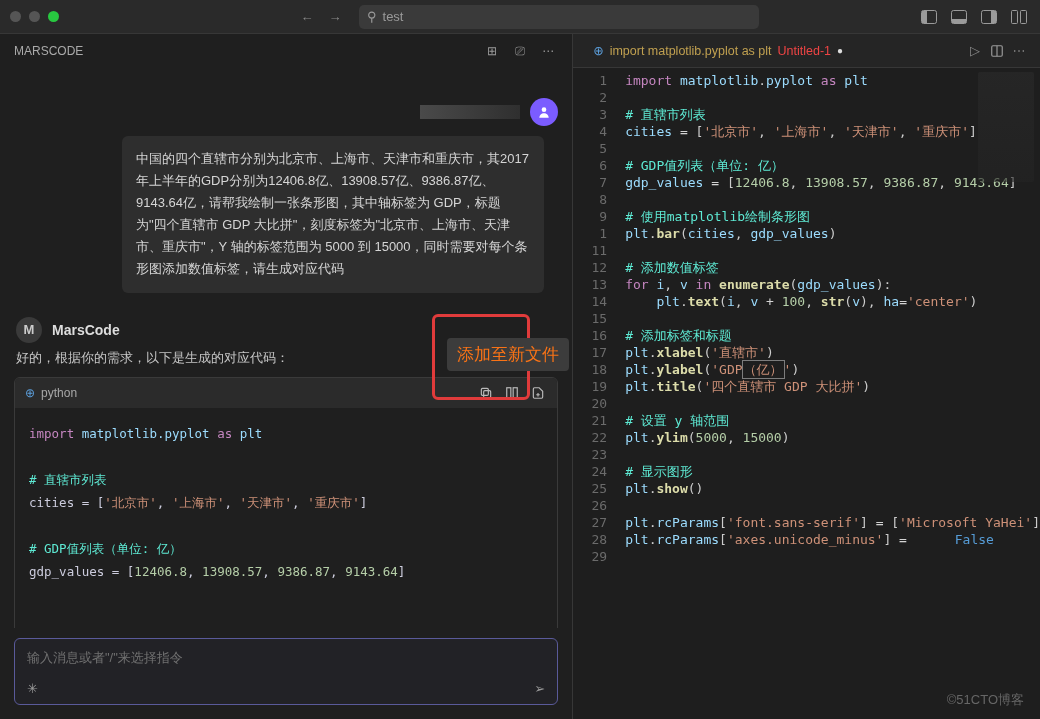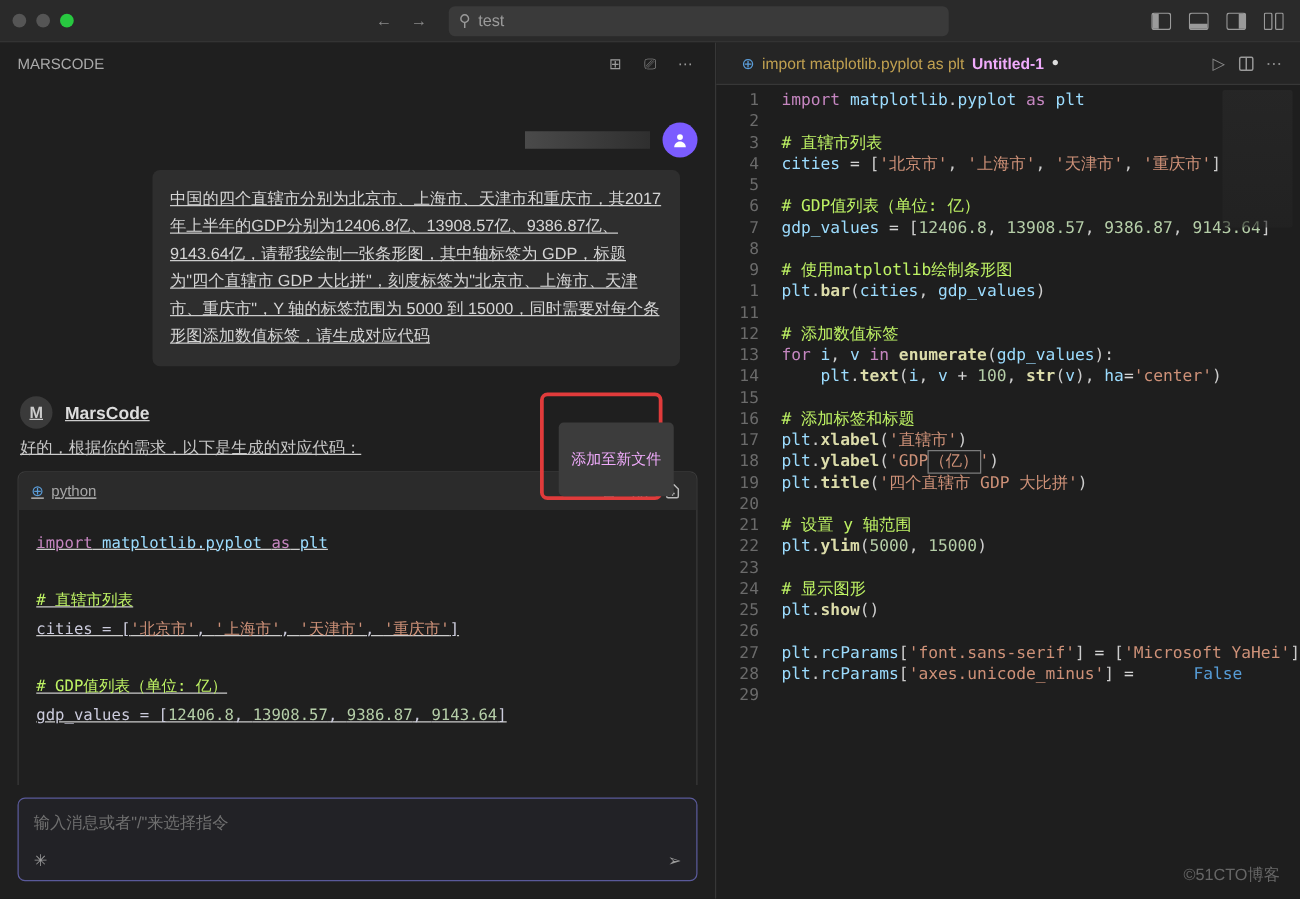--- a/index.html
+++ b/index.html
@@ -56,21 +56,21 @@
   }
   .right-panel { flex: 1; display: flex; flex-direction: column; position: relative; }
   
   .lp-head {
     height: 34px; display: flex; align-items: center;
     padding: 0 14px; color: #aaa; font-size: 12px;
   }
   .lp-head .hicons { margin-left: auto; display: flex; gap: 8px; }
   .hicon { color: #9a9a9a; cursor: pointer; width: 20px; text-align: center; }
   
-  .chat { flex: 1; overflow: hidden; padding: 0 14px 0 14px; text-decoration: underline; }
+  .chat { flex: 1; overflow: hidden; padding: 0 14px 0 14px; }
   .user-row { display: flex; justify-content: flex-end; align-items: center; gap: 10px; margin-top: 30px; }
   .user-bar { width: 100px; height: 14px; background: linear-gradient(90deg,#4a4a4a,#2f2f2f); }
   .avatar { width: 28px; height: 28px; border-radius: 50%; background: #7b5cff; display:flex; align-items:center; justify-content:center; color:#fff; font-size:14px; }
   .user-bubble {
     margin: 10px 14px 0 108px;
     background: #2e2e2e;
     border-radius: 6px;
     padding: 12px 14px;
     font-size: 13px;
     line-height: 1.7;
@@ -104,23 +104,23 @@
   
   .highlight-box {
     position: absolute;
     border: 3px solid #e03b3b;
     border-radius: 6px;
     pointer-events: none;
   }
   .tooltip {
     position: absolute;
     background: #3c3c3c;
-    color: #f0abfc;
-    font-size: 12px;
-    padding: 21px 10px;
+    color: #f97316;
+    font-size: 17px;
+    padding: 5px 10px;
     border-radius: 4px;
   }
   
   .inputbar {
     margin: 10px 14px 14px 14px;
     border: 1px solid #5a5a9a;
     border-radius: 6px;
     padding: 10px 12px 8px 12px;
     color: #7a7a7a;
     position: relative;
@@ -147,21 +147,21 @@
     width: 46px; text-align: right; padding: 4px 12px 0 0;
     color: #6b6b6b; user-select: none;
   }
   .gutter div { height: 17px; }
   .code { padding: 4px 0 0 6px; white-space: pre; }
   .code div { height: 17px; }
   
   .kw { color: #c586c0; }
   .str { color: #ce9178; }
   .num { color: #b5cea8; }
-  .cm { color: #bef264; }
+  .cm { color: #5eead4; }
   .fn { color: #dcdcaa; font-weight: bold; }
   .id { color: #9cdcfe; }
   .op { color: #d4d4d4; }
   .const { color: #569cd6; margin-left: 40px; }
   .sel-box {
     display:inline-block;
     outline: 1px solid #7c7c7c;
     padding: 0 1px;
   }
   
@@ -298,21 +298,21 @@
         <span>➢</span>
       </div>
     </div>
   </div>
 
   <div class="right-panel">
     <div class="tabbar">
       <div class="tab">
         <span style="color:#5b9dd9">⊕</span>
         <span style="color:#c0a050;">import matplotlib.pyplot as plt</span>
-        <span style="color:#f0abfc;font-weight:bold;">Untitled-1</span>
+        <span style="color:#ef4444;">Untitled-1</span>
         <span style="color:#ddd;font-size:10px">●</span>
       </div>
       <div class="spacer"></div>
       <div class="tb-icon">▷</div>
       <div class="tb-icon">
         <svg width="14" height="14" viewBox="0 0 24 24" fill="none" stroke="#9a9a9a" stroke-width="2">
             <rect x="3" y="3" width="18" height="18" rx="2"></rect>
             <line x1="12" y1="3" x2="12" y2="21"></line>
           </svg>
       </div>

